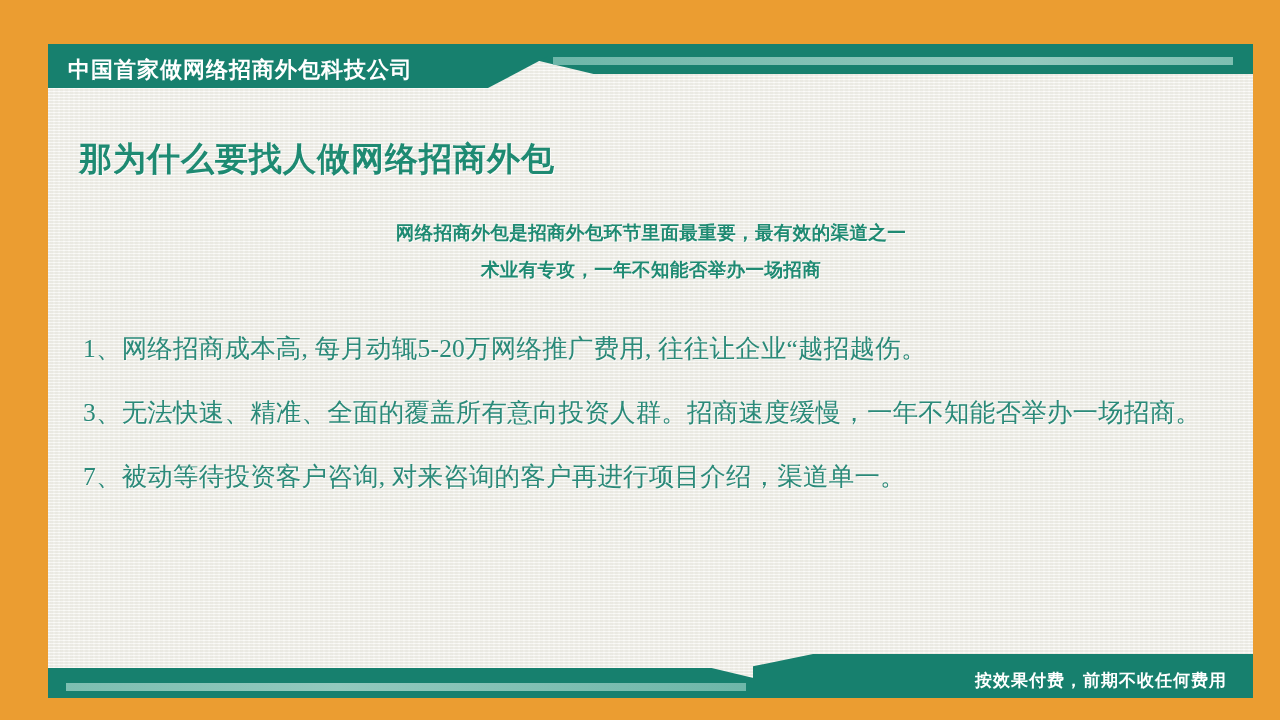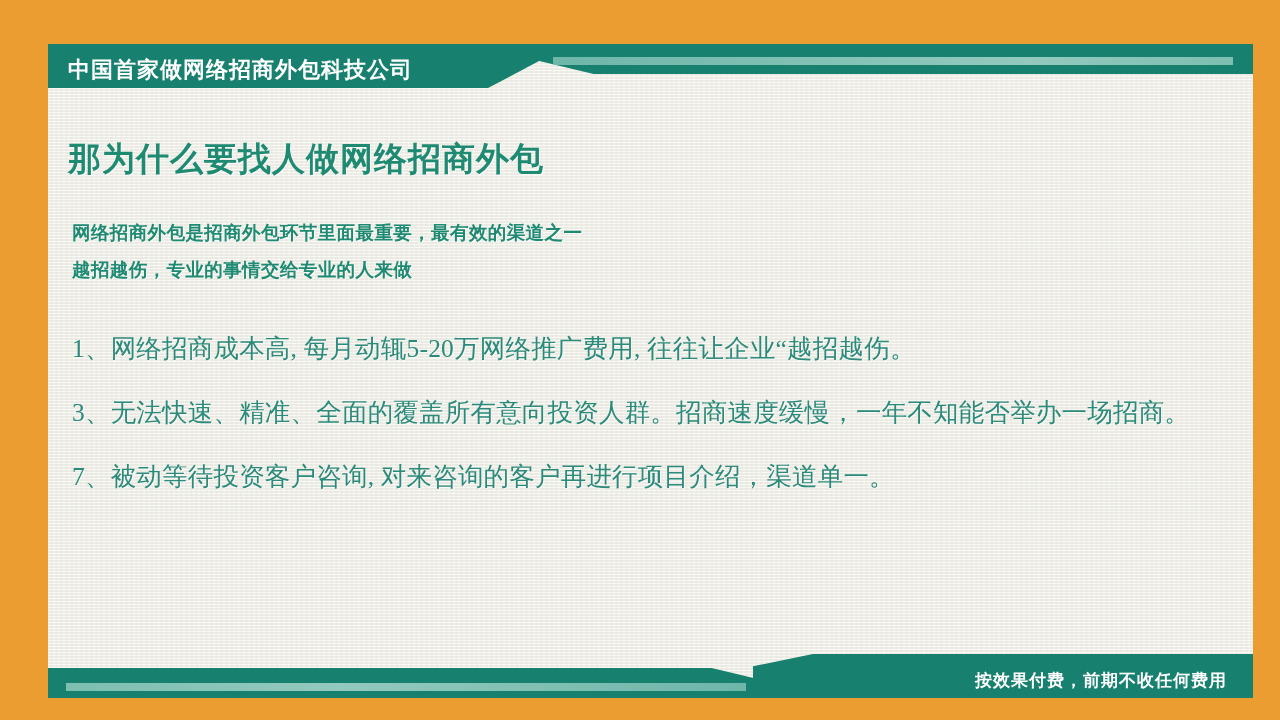--- a/index.html
+++ b/index.html
@@ -73,41 +73,41 @@
     font-size:22px; font-weight:bold;
     color:#ffffff;
     letter-spacing:1px;
     white-space:nowrap;
     z-index:3;
   }
 
   
   #content {
     position:absolute;
-    left:52px; top:122px;
+    left:63px; top:122px;
     width:1160px;
   }
 
   #main-title {
     font-size:33px; font-weight:bold;
     color:#1e8a72;
     letter-spacing:1px;
     line-height:1.25;
     text-shadow:1px 1px 0 rgba(255,255,255,.7);
   }
 
   #subtitle {
     margin-top:28px;
     font-size:18.5px; font-weight:bold;
     color:#1e8a72;
     line-height:1.55;
     letter-spacing:.4px;
     text-shadow:1px 1px 0 rgba(255,255,255,.6);
   }
-  #subtitle .sub-line { display:block; white-space:nowrap; }
+  #subtitle .sub-line { display:block; white-space:nowrap;text-align:center; }
 
   #points {
     margin-top:30px;
     font-family:"Liberation Serif","DejaVu Serif",serif;
   }
   .point {
     font-size:25.5px;
     color:#2b8a79;
     line-height:1.38;
     margin-bottom:21px;
@@ -167,21 +167,21 @@
     <div class="hdr-thick"></div>
     <div id="header-title">中国首家做网络招商外包科技公司</div>
   </div>
 
   <div id="content">
 
     <div id="main-title">那为什么要找人做网络招商外包</div>
 
     <div id="subtitle">
       <span class="sub-line">网络招商外包是招商外包环节里面最重要，最有效的渠道之一</span>
-      <span class="sub-line">越招越伤，专业的事情交给专业的人来做</span>
+      <span class="sub-line">术业有专攻，一年不知能否举办一场招商</span>
     </div>
 
     <div id="points">
       <p class="point">1、网络招商成本高, 每月动辄5-20万网络推广费用, 往往让企业“越招越伤。</p>
       <p class="point">3、无法快速、精准、全面的覆盖所有意向投资人群。招商速度缓慢，一年不知能否举办一场招商。</p>
       <p class="point">7、被动等待投资客户咨询, 对来咨询的客户再进行项目介绍，渠道单一。</p>
     </div>
 
   </div>
 

